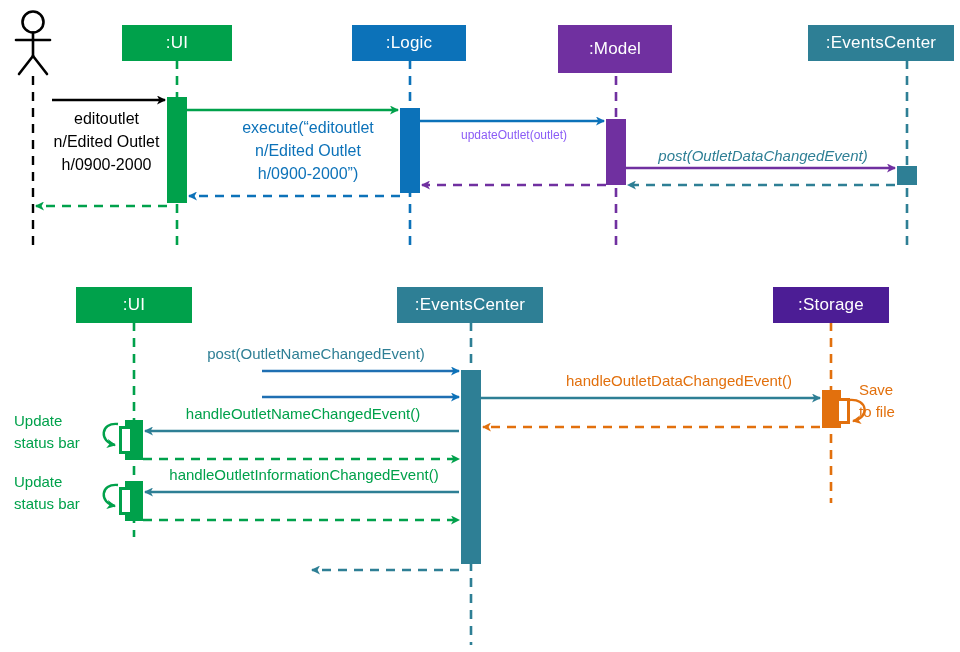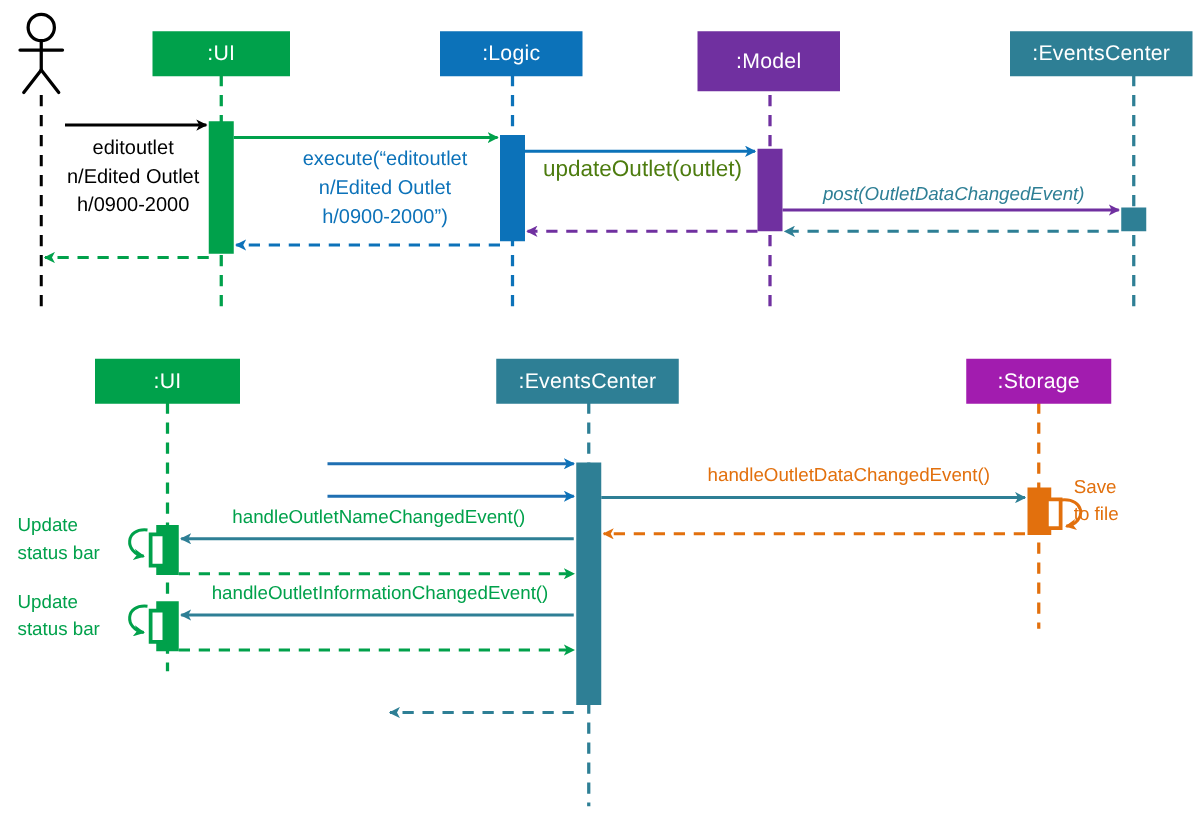--- a/index.html
+++ b/index.html
@@ -168,36 +168,37 @@
   <div class="lifeline-box" style="left:808px; top:25px; width:146px; height:36px; background:#2E7F95;">
     <span>:EventsCenter</span>
   </div>
 
   <div class="lifeline-box" style="left:76px; top:287px; width:116px; height:36px; background:#00A14B;">
     <span>:UI</span>
   </div>
   <div class="lifeline-box" style="left:397px; top:287px; width:146px; height:36px; background:#2E7F95;">
     <span>:EventsCenter</span>
   </div>
-  <div class="lifeline-box" style="left:773px; top:287px; width:116px; height:36px; background:#a21caf;">
+  <div class="lifeline-box" style="left:773px; top:287px; width:116px; height:36px; background:#4c1d95;">
     <span>:Storage</span>
   </div>
 
   <div class="msg-label center" style="left:44px; top:107px; width:125px; color:#000000; font-size:16px; line-height:23px;text-align:center;">editoutlet
 n/Edited Outlet
 h/0900-2000</div>
 
   <div class="msg-label center" style="left:217px; top:116px; width:182px; color:#0C72B9; font-size:16px; line-height:23px;">execute(“editoutlet
 n/Edited Outlet
 h/0900-2000”)</div>
 
-  <div class="msg-label center" style="left:424px; top:126px; width:180px; color:#4d7c0f; font-size:18px;">updateOutlet(outlet)</div>
+  <div class="msg-label center" style="left:424px; top:126px; width:180px; color:#8b5cf6; font-size:12px;">updateOutlet(outlet)</div>
 
   <div class="msg-label center" style="left:632px; top:146px; width:262px; color:#2E7F95; font-size:15px;font-style:italic;">post(OutletDataChangedEvent)</div>
 
+  <div class="msg-label center" style="left:186px; top:344px; width:260px; color:#2E7F95; font-size:15px;">post(OutletNameChangedEvent)</div>
 
 
   <div class="msg-label center" style="left:528px; top:371px; width:264px; color:#E2700D; font-size:15px;text-align:right;">handleOutletDataChangedEvent()</div>
 
   <div class="note-label" style="left:859px; top:379px; width:70px; color:#E2700D; font-size:15px; line-height:22px;">Save
 to file</div>
 
   <div class="msg-label center" style="left:150px; top:404px; width:306px; color:#00A14B; font-size:15px;">handleOutletNameChangedEvent()</div>
 
   <div class="note-label right" style="left:14px; top:410px; width:90px; color:#00A14B; font-size:15px; line-height:22px;">Update

